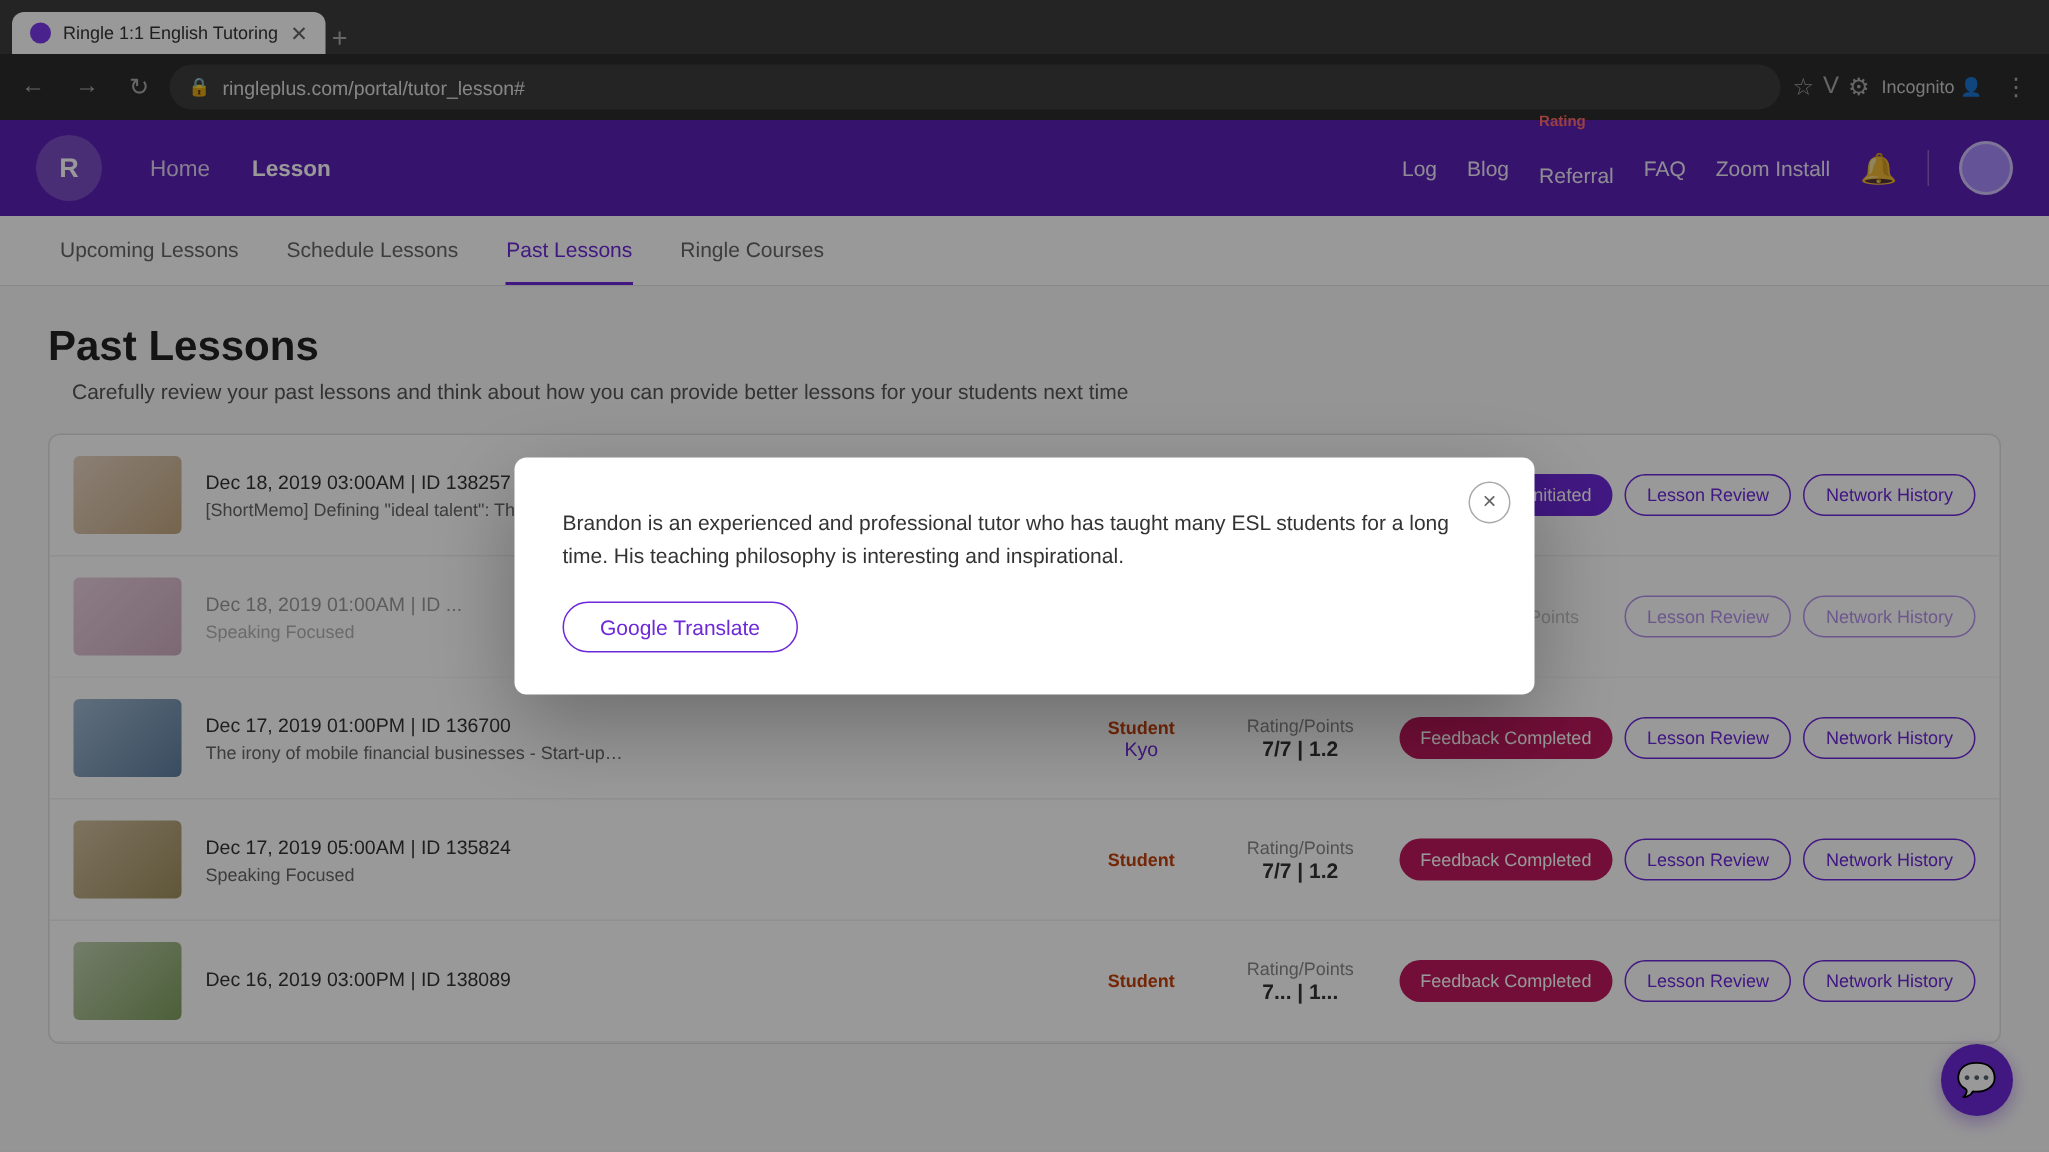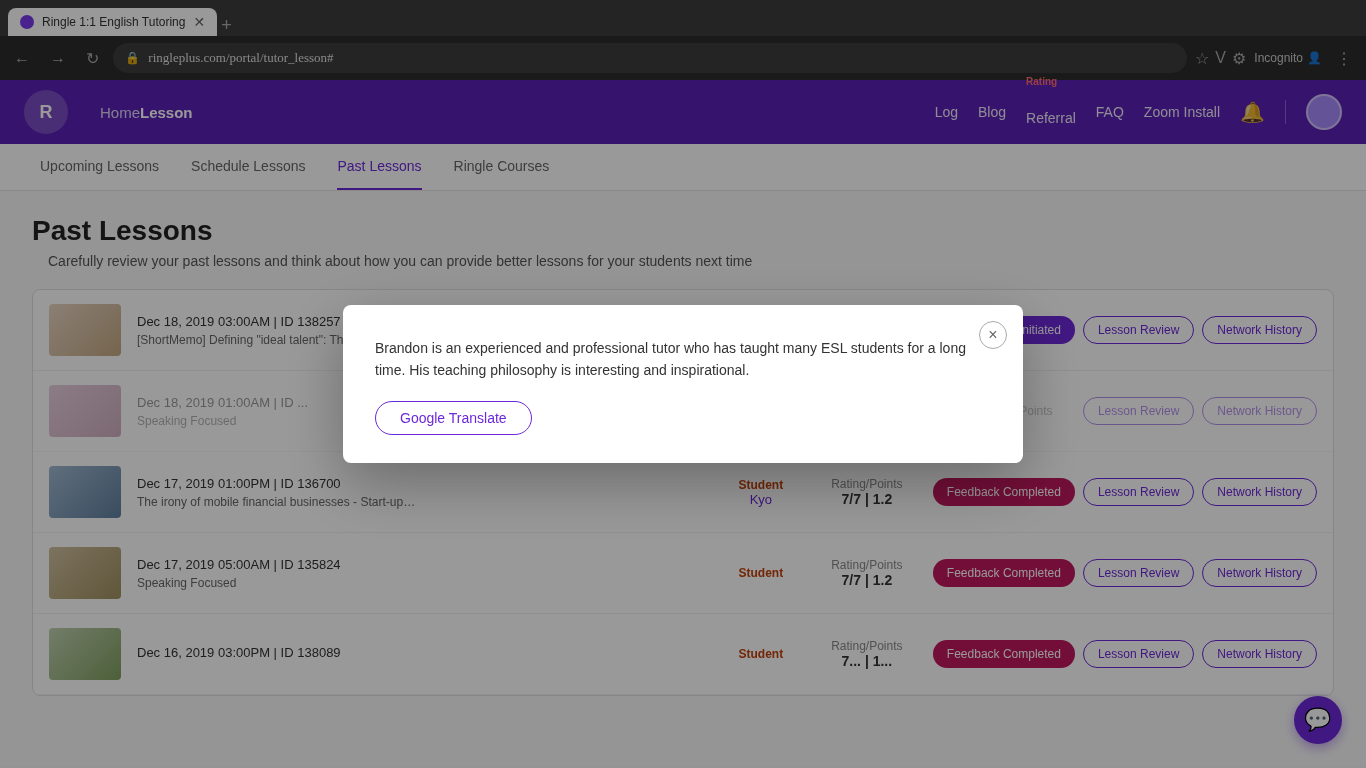--- a/index.html
+++ b/index.html
@@ -11,29 +11,29 @@
     .browser-tab { background: #fff; border-radius: 8px 8px 0 0; padding: 0 12px; height: 28px; display: flex; align-items: center; gap: 8px; font-size: 12px; color: #333; min-width: 180px; }
     .tab-favicon { width: 14px; height: 14px; background: #7c3aed; border-radius: 50%; }
     .tab-close { margin-left: auto; cursor: pointer; color: #666; font-size: 14px; }
     .new-tab-btn { color: #aaa; font-size: 18px; margin-left: 4px; cursor: pointer; background: none; border: none; }
 
     
     .browser-toolbar { background: #2c2c2c; height: 44px; display: flex; align-items: center; padding: 0 8px; gap: 8px; }
     .nav-btn { background: none; border: none; color: #aaa; font-size: 16px; cursor: pointer; padding: 4px 6px; border-radius: 50%; }
     .address-bar { flex: 1; background: #3c3c3c; border-radius: 20px; height: 30px; display: flex; align-items: center; padding: 0 12px; gap: 8px; }
     .address-bar .lock-icon { color: #aaa; font-size: 12px; }
-    .address-bar .url-text { color: #e0e0e0; font-size: 13px; font-family: Liberation Serif, serif; }
+    .address-bar .url-text { color: #e0e0e0; font-size: 13px; }
     .toolbar-icons { display: flex; align-items: center; gap: 6px; }
     .toolbar-icon { color: #aaa; font-size: 16px; cursor: pointer; }
     .incognito-badge { color: #ccc; font-size: 12px; display: flex; align-items: center; gap: 4px; }
 
     
     .app-header { background: #5b21b6; height: 64px; display: flex; align-items: center; padding: 0 24px; gap: 32px; }
     .logo { width: 44px; height: 44px; background: rgba(255,255,255,0.2); border-radius: 50%; display: flex; align-items: center; justify-content: center; color: white; font-weight: bold; font-size: 18px; }
-    .app-nav { display: flex; }
+    .app-nav { display: flex; gap: 28px; }
     .app-nav a { color: rgba(255,255,255,0.8); text-decoration: none; font-size: 15px; }
     .app-nav a.active { color: white; font-weight: 600; }
     .header-right { margin-left: auto; display: flex; align-items: center; gap: 20px; }
     .header-right a { color: rgba(255,255,255,0.9); text-decoration: none; font-size: 14px; }
     .referral-wrap { position: relative; }
     .bell-icon { color: rgba(255,255,255,0.9); font-size: 20px; cursor: pointer; }
     .avatar { width: 36px; height: 36px; border-radius: 50%; background: #8b5cf6; border: 2px solid rgba(255,255,255,0.5); }
 
     
     .sub-nav { background: white; border-bottom: 1px solid #e5e5e5; padding: 0 40px; display: flex; gap: 32px; }

